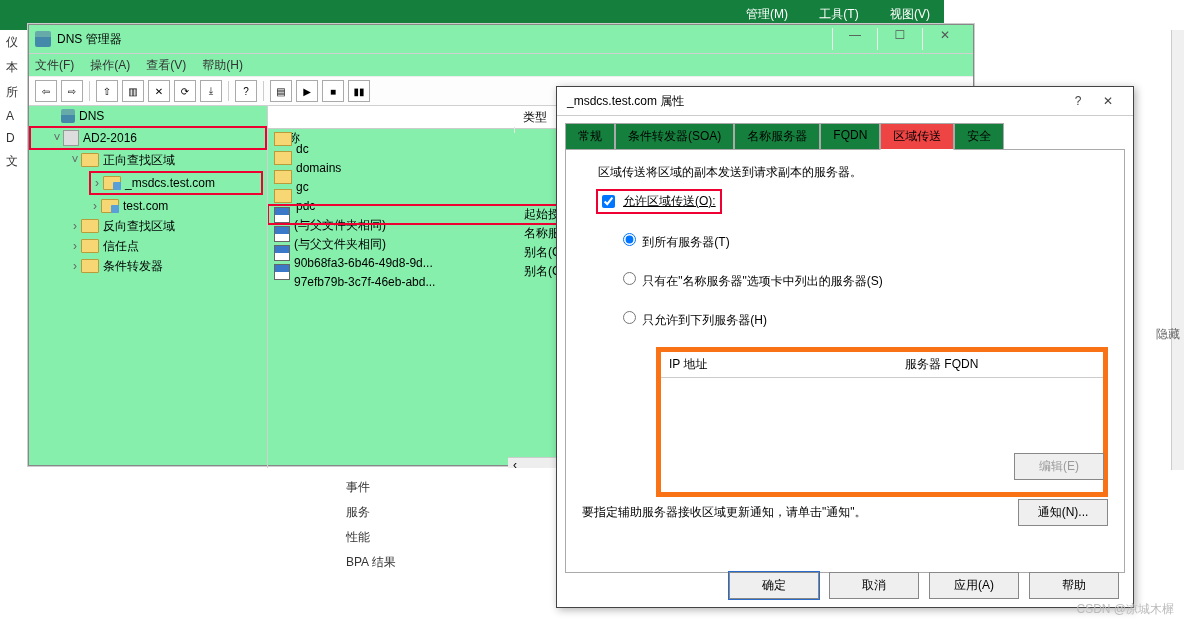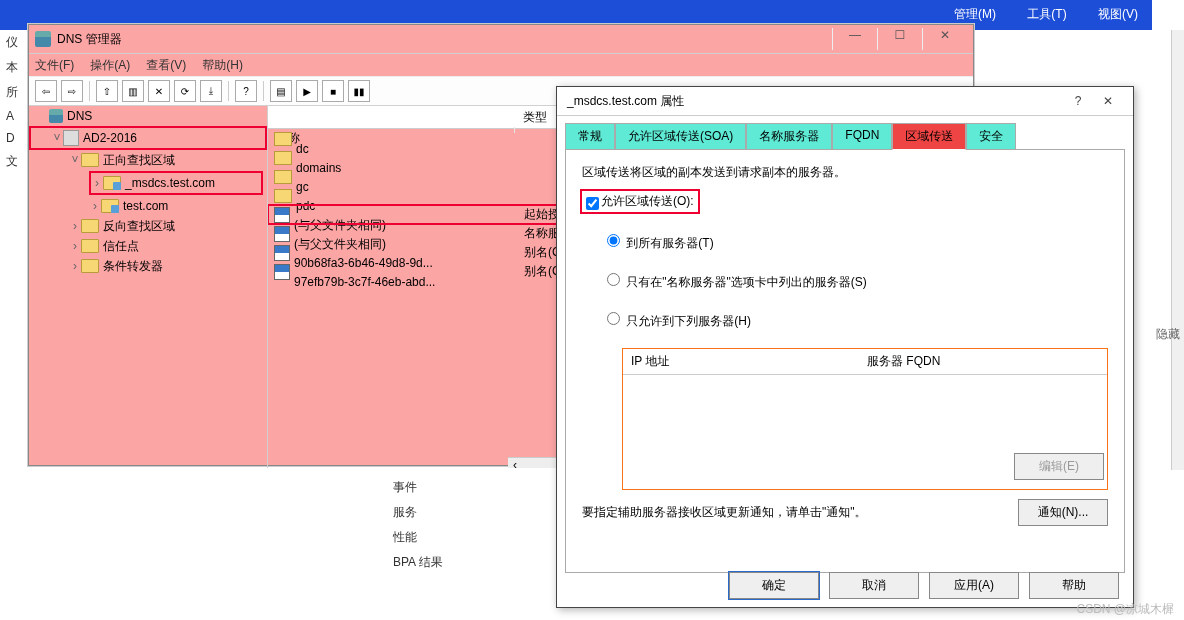--- a/index.html
+++ b/index.html
@@ -1,68 +1,68 @@
 <!DOCTYPE html>
 <html><head>
 <meta charset="utf-8">
 <style>
   html,body{margin:0;padding:0;font-family:"Microsoft YaHei","Segoe UI",Tahoma,sans-serif;font-size:12px;background:#fff;color:#000;width:1184px;height:620px;overflow:hidden;}
-  .bg-top{position:absolute;left:0;top:0;width:1152px;height:30px;background:#1d4ed8;color:#fff;}
+  .bg-top{position:absolute;left:0;top:0;width:944px;height:30px;background:#15803d;color:#fff;}
   .bg-top .m{display:inline-block;padding:6px 14px;}
   .bg-right{position:absolute;right:0;top:30px;width:12px;height:440px;background:#f0f0f0;border-left:1px solid #ccc;}
   .leftstrip{position:absolute;left:0;top:30px;width:26px;height:440px;background:#fff;}
   .leftstrip div{padding:4px 6px;color:#333;}
-  .dns-window{position:absolute;left:28px;top:24px;width:944px;height:440px;background:#fca5a5;border:1px solid #888;box-shadow:0 0 0 1px #ccc;}
+  .dns-window{position:absolute;left:28px;top:24px;width:944px;height:440px;background:#86efac;border:1px solid #888;box-shadow:0 0 0 1px #ccc;}
   .titlebar{height:28px;border-bottom:1px solid #d0d0d0;display:flex;align-items:center;padding:0 6px;gap:6px;}
   .title-icon{width:16px;height:16px;background:linear-gradient(#6aa 40%,#48a 40%);border-radius:2px;}
   .title-text{flex:1;}
   .win-btns{display:flex;gap:0;}
   .win-btn{width:44px;height:22px;text-align:center;border-left:1px solid #eee;color:#555;}
   .menubar{height:22px;padding:0 6px;display:flex;gap:16px;align-items:center;border-bottom:1px solid #eee;}
   .menubar span{color:#333;}
   .toolbar{height:28px;padding:0 6px;display:flex;align-items:center;gap:4px;border-bottom:1px solid #d0d0d0;background:#fdfdfd;}
   .tb{width:20px;height:20px;border:1px solid #aaa;background:#fff;display:flex;align-items:center;justify-content:center;font-size:10px;}
   .tb.sep{width:1px;border:none;background:#ccc;margin:0 2px;}
   .content{display:flex;height:calc(100% - 78px);}
   .tree{width:238px;border-right:1px solid #d0d0d0;overflow:auto;}
   .tree-node{display:flex;align-items:center;height:20px;padding-right:4px;white-space:nowrap;}
-  .tw8{padding-left:8px;} .tw20{padding-left:20px;} .tw40{padding-left:40px;} .tw60{padding-left:60px;}
+  .tw8{padding-left:20px;} .tw20{padding-left:20px;} .tw40{padding-left:40px;} .tw60{padding-left:60px;}
   .twist{width:12px;color:#666;text-align:center;}
   .folder{width:16px;height:12px;background:#f7d774;border:1px solid #b89b3a;border-radius:1px;margin-right:4px;}
   .folder.blue{background:#f7d774;position:relative;}
   .folder.blue:after{content:"";position:absolute;right:-1px;bottom:-1px;width:8px;height:8px;background:#5aa0d8;border-radius:1px;}
   .srv{width:14px;height:14px;background:#ddd;border:1px solid #999;margin-right:4px;}
   .redbox{border:2px solid #e03;}
   .list{flex:1;overflow:auto;}
   .list-header{display:flex;height:22px;border-bottom:1px solid #ccc;background:#fff;}
   .list-header div{padding:3px 8px;border-right:1px solid #e5e5e5;}
   .col-name{width:230px;margin-top:21px;} .col-type{width:80px;}
   .list-row{display:flex;align-items:center;height:19px;padding-left:6px;}
   .li-icon{width:16px;height:12px;background:#f7d774;border:1px solid #b89b3a;margin-right:4px;}
   .li-icon.rec{width:14px;height:14px;background:#fff;border:1px solid #666;background-image:linear-gradient(#3a78c8,#3a78c8);background-size:100% 50%;background-position:top;background-repeat:no-repeat;}
   .list-row.red{outline:2px solid #e03;outline-offset:-1px;}
   .list-scroll{height:10px;background:#eee;border-top:1px solid #ccc;position:absolute;bottom:0;left:240px;right:0;}
   .sidepanel{position:absolute;left:346px;top:475px;}
-  .sidepanel div{padding:4px 0;color:#333;margin-left:47px;}
+  .sidepanel div{padding:4px 0;color:#333;}
   .props{position:absolute;left:556px;top:86px;width:576px;height:520px;background:#fff;border:1px solid #444;box-shadow:2px 2px 8px rgba(0,0,0,.3);}
   .props-title{height:28px;display:flex;align-items:center;padding:0 10px;border-bottom:1px solid #ccc;}
   .props-title .t{flex:1;font-weight:400;}
   .props-title .q{width:30px;text-align:center;color:#444;}
   .props-title .x{width:30px;text-align:center;color:#444;}
   .tabs{display:flex;padding:6px 8px 0 8px;gap:-1px;}
-  .tab{padding:4px 12px;border:1px solid #aaa;border-bottom:none;background:#5eead4;position:relative;top:1px;}
+  .tab{padding:4px 12px;border:1px solid #aaa;border-bottom:none;background:#15803d;position:relative;top:1px;}
   .tab.active{background:#ef4444;border-bottom:1px solid #fff;z-index:2;}
-  .tab-body{border:1px solid #aaa;margin:0 8px;padding:14px 16px 10px 16px;height:398px;position:relative;}
+  .tab-body{border:1px solid #aaa;margin:0 8px;padding:14px 16px 10px 32px;height:398px;position:relative;}
   .desc{margin-bottom:10px;}
-  .chk{display:flex;align-items:flex-end;gap:2px;padding:2px;}
+  .chk{display:flex;align-items:center;gap:8px;padding:2px;text-decoration:underline;}
   .chk input{margin:0;}
   .chk.red{outline:2px solid #e03;outline-offset:0;display:inline-flex;padding:2px 4px;}
   .radios{margin:6px 0 8px 20px;}
   .radios label{display:block;margin:18px 0;}
-  .iplist{margin-left:40px;border:1px solid #f97316;height:140px;}
+  .iplist{margin-left:58px;border:5px solid #f97316;height:140px;}
   .iplist-head{display:flex;border-bottom:1px solid #ccc;}
   .iplist-head div{padding:4px 8px;}
   .btn{border:1px solid #888;background:#efefef;padding:4px 14px;min-width:60px;text-align:center;display:inline-block;}
   .btn.disabled{color:#9a9a9a;}
   .editbtn{position:absolute;right:20px;bottom:92px;}
   .notifyrow{position:absolute;left:16px;right:16px;bottom:46px;display:flex;align-items:center;justify-content:space-between;}
   .dlg-buttons{position:absolute;left:0;right:0;bottom:8px;display:flex;gap:10px;justify-content:flex-end;padding:0 14px;}
   .dlg-buttons .btn.primary{outline:1px solid #2a6ac8;}
   .watermark{position:absolute;right:10px;bottom:2px;color:#bbb;font-size:12px;}
   .hideword{position:absolute;right:4px;top:326px;color:#666;}
@@ -223,21 +223,21 @@
 </div>
 
 <div class="props">
   <div class="props-title">
     <span class="t">_msdcs.test.com 属性</span>
     <span class="q">?</span>
     <span class="x">✕</span>
   </div>
   <div class="tabs">
     <div class="tab">常规</div>
-    <div class="tab">允许区域传送(SOA)</div>
+    <div class="tab">条件转发器(SOA)</div>
     <div class="tab">名称服务器</div>
     <div class="tab">FQDN</div>
     <div class="tab active">区域传送</div>
     <div class="tab">安全</div>
   </div>
   <div class="tab-body">
     <div class="desc">区域传送将区域的副本发送到请求副本的服务器。</div>
     <label class="chk red">
       <input type="checkbox" checked="" style="">
       <span>允许区域传送(O):</span>

